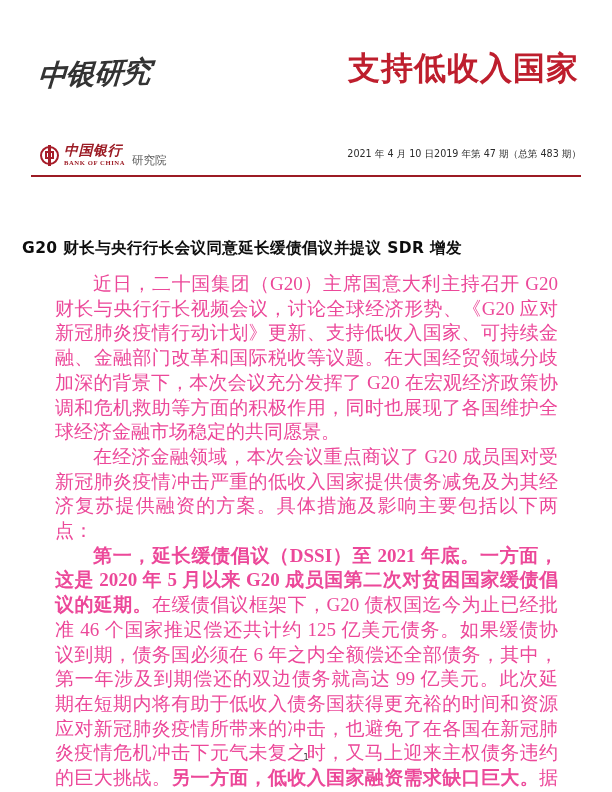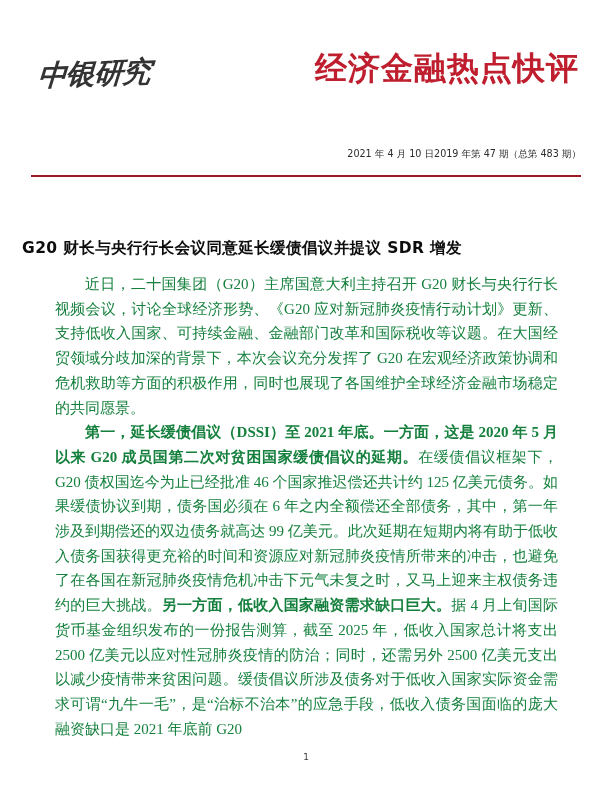--- a/index.html
+++ b/index.html
@@ -186,23 +186,23 @@
 
   .body-block {
     position: absolute;
     left: 55px;
     top: 272px;
     width: 503px;
   }
 
   .para {
     font-family: "Liberation Serif", "DejaVu Serif", serif;
-    font-size: 15px;
+    font-size: 19px;
     line-height: 24.7px;
-    color: #15803d;
+    color: #ec4899;
     text-align: justify;
     text-justify: inter-ideograph;
     text-indent: 2em;
     margin: 0;
   }
   .para b, .para .bold {
     font-weight: 700;
     font-family: Liberation Serif, serif;
   }
 
@@ -218,36 +218,49 @@
     color: #3a3a3a;
   }
 </style>
 </head>
 <body>
 
 <div class="page">
 
   <div class="masthead">
     <div class="brand-calligraphy">中银研究</div>
-    <div class="masthead-title">经济金融热点快评</div>
+    <div class="masthead-title">支持低收入国家</div>
   </div>
 
   <div class="subhead">
 
+    <div class="boc-logo-group">
+      <div class="boc-emblem">
+        <div class="ring"></div>
+        <div class="vbar"></div>
+        <div class="sq"></div>
+      </div>
+      <div class="boc-names">
+        <div class="boc-cn">中国银行</div>
+        <div class="boc-en">BANK OF CHINA</div>
+      </div>
+      <div class="boc-dept">研究院</div>
+    </div>
 
     <div class="issue-line">
       <span>2021 年 4 月 10 日</span>
       <span>2019 年第 47 期（总第 483 期）</span>
     </div>
   </div>
 
   <div class="rule"></div>
 
   <h1 class="article-title">G20 财长与央行行长会议同意延长缓债倡议并提议 SDR 增发</h1>
 
   <div class="body-block">
     <p class="para"><span>近日，二十国集团（G20）主席国意大利主持召开 G20 财长与央行行长视频会议，讨论全球经济形势、《G20 应对新冠肺炎疫情行动计划》更新、支持低收入国家、可持续金融、金融部门改革和国际税收等议题。在大国经贸领域分歧加深的背景下，本次会议充分发挥了 G20 在宏观经济政策协调和危机救助等方面的积极作用，同时也展现了各国维护全球经济金融市场稳定的共同愿景。</span></p>
+    <p class="para"><span>在经济金融领域，本次会议重点商议了 G20 成员国对受新冠肺炎疫情冲击严重的低收入国家提供债务减免及为其经济复苏提供融资的方案。具体措施及影响主要包括以下两点：</span></p>
     <p class="para"><span class="bold">第一，延长缓债倡议（DSSI）至 2021 年底。一方面，这是 2020 年 5 月以来 G20 成员国第二次对贫困国家缓债倡议的延期。</span><span>在缓债倡议框架下，G20 债权国迄今为止已经批准 46 个国家推迟偿还共计约 125 亿美元债务。如果缓债协议到期，债务国必须在 6 年之内全额偿还全部债务，其中，第一年涉及到期偿还的双边债务就高达 99 亿美元。此次延期在短期内将有助于低收入债务国获得更充裕的时间和资源应对新冠肺炎疫情所带来的冲击，也避免了在各国在新冠肺炎疫情危机冲击下元气未复之时，又马上迎来主权债务违约的巨大挑战。</span><span class="bold">另一方面，低收入国家融资需求缺口巨大。</span><span>据 4 月上旬国际货币基金组织发布的一份报告测算，截至 2025 年，低收入国家总计将支出 2500 亿美元以应对性冠肺炎疫情的防治；同时，还需另外 2500 亿美元支出以减少疫情带来贫困问题。缓债倡议所涉及债务对于低收入国家实际资金需求可谓“九牛一毛”，是“治标不治本”的应急手段，低收入债务国面临的庞大融资缺口是 2021 年底前 G20</span></p>
   </div>
 
   <div class="page-number">1</div>
 
 </div>
 
 </body></html>

